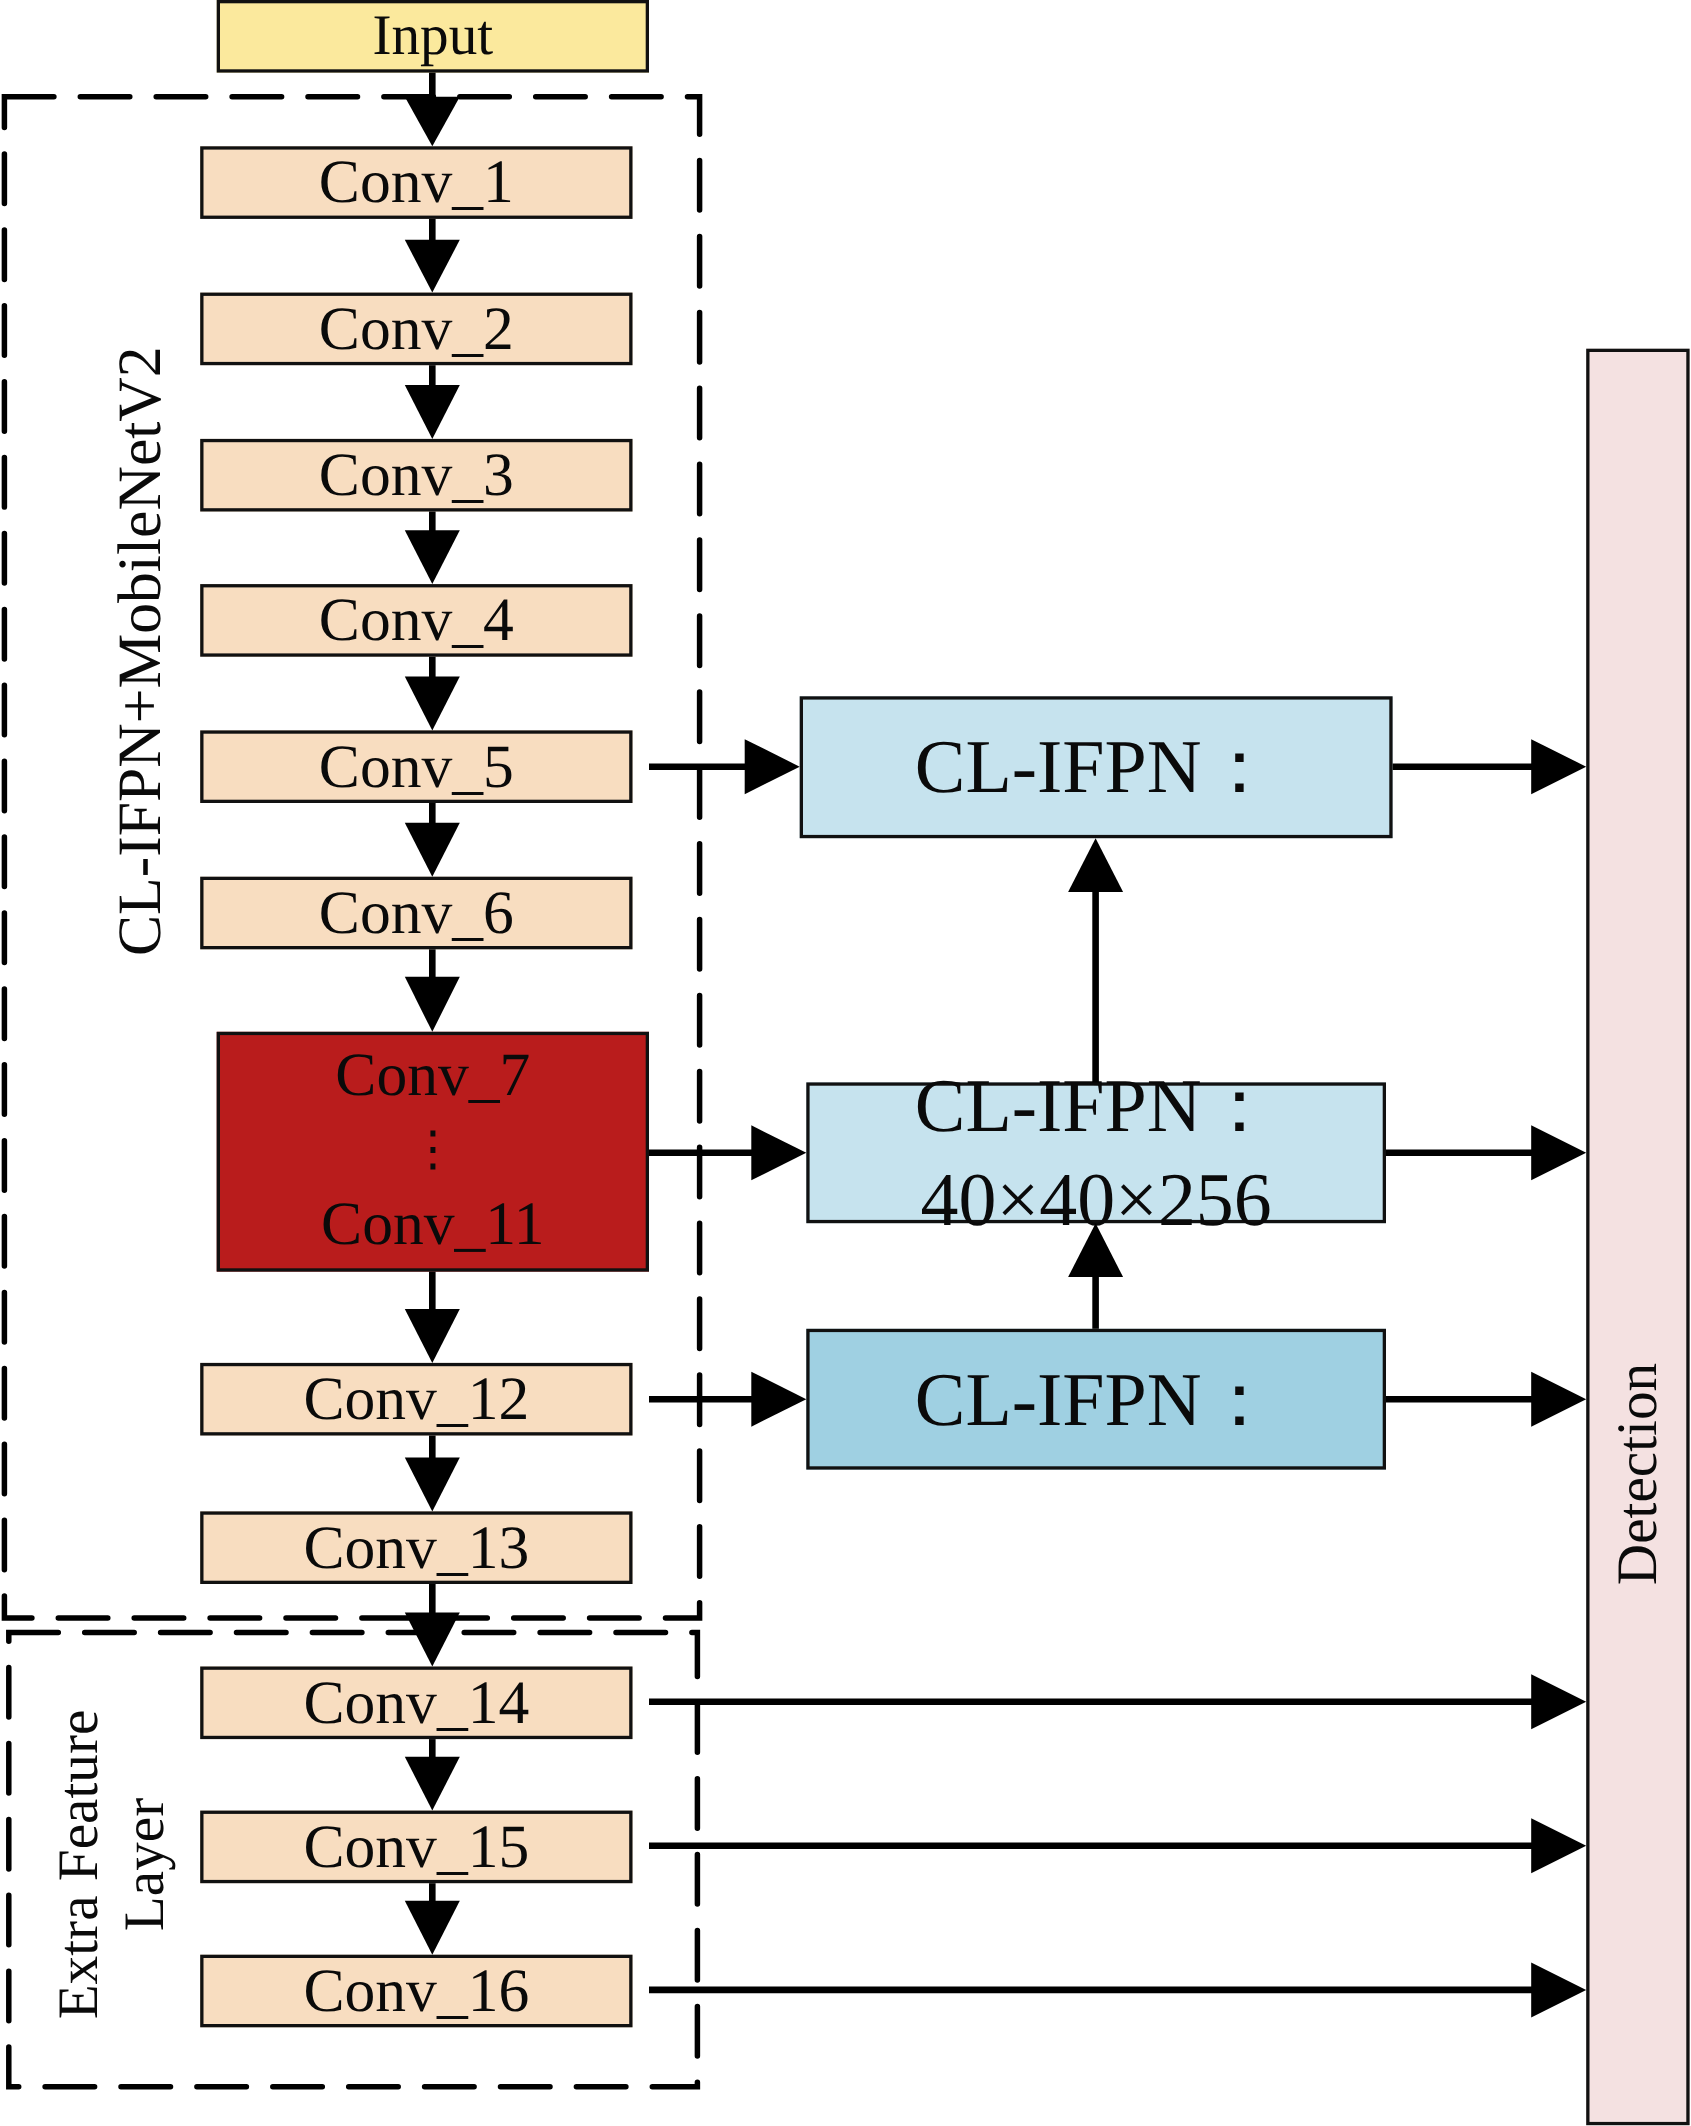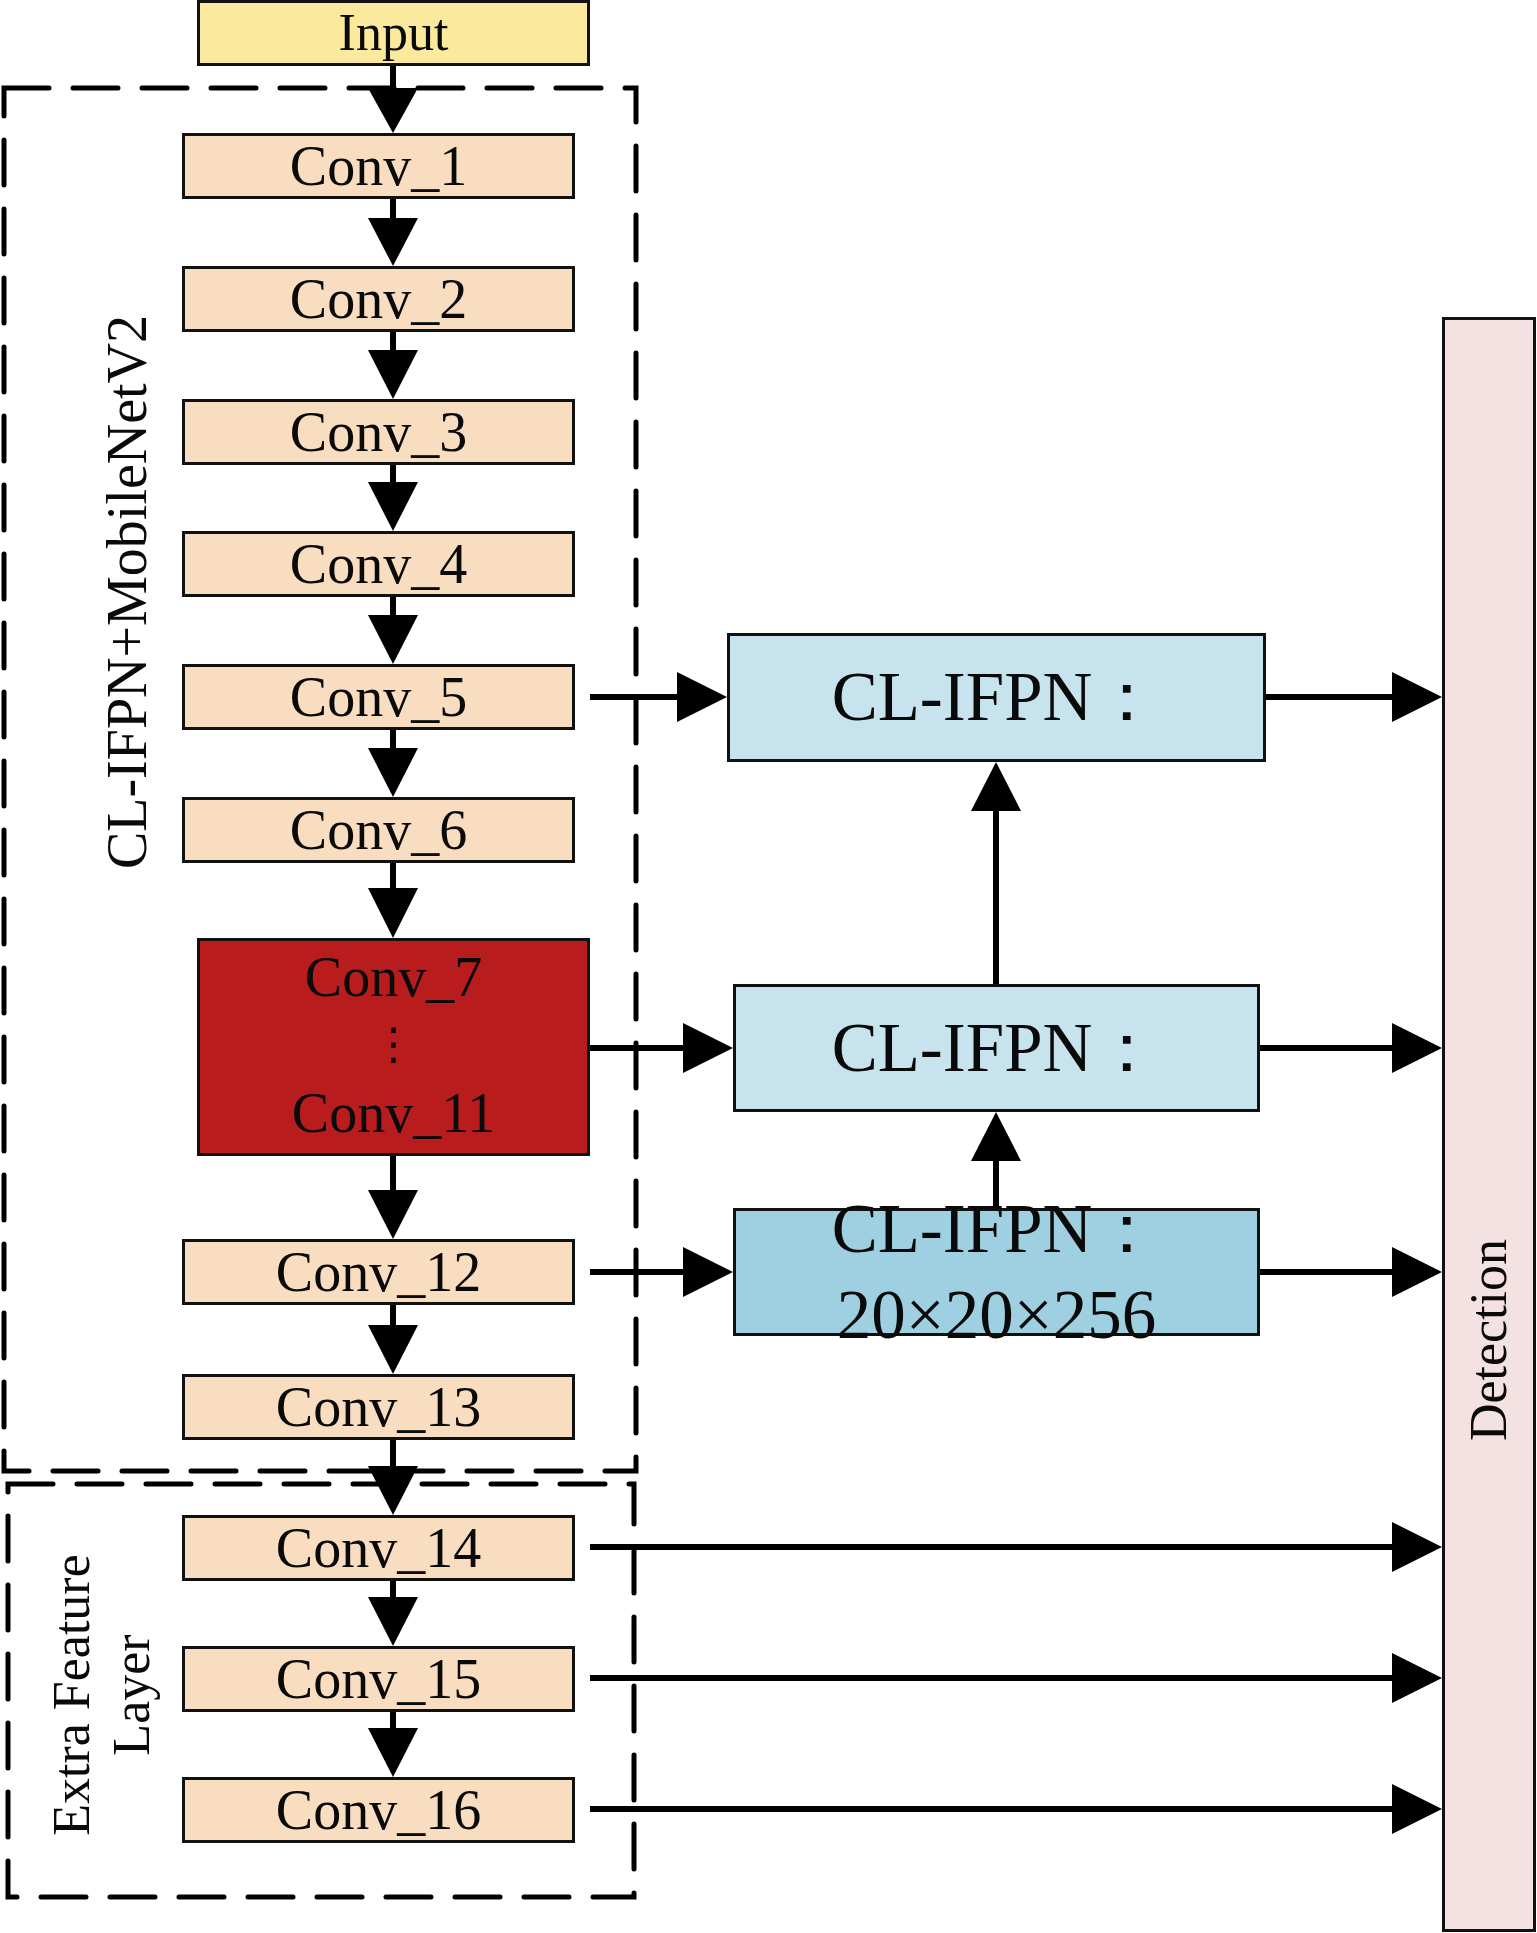--- a/index.html
+++ b/index.html
@@ -72,24 +72,24 @@
   </div>
 <div class="box conv" style="top:1777px">
   <span>Conv_16</span>
   </div>
 
 <div class="box ifpn" style="left:727px; top:633px; width:539px; height:129px;">
   <span>CL-IFPN：</span>
 </div>
 <div class="box ifpn" style="left:733px; top:984px; width:527px; height:128px;">
   <span>CL-IFPN：</span>
+  <span>40×40×256</span>
 </div>
 <div class="box ifpn dark" style="left:733px; top:1208px; width:527px; height:128px;">
   <span>CL-IFPN：</span>
-  <span>20×20×256</span>
 </div>
 
 <div class="box detect">
   <div class="vlabel" style="left:50%; top:1020px; font-size:52px; position:absolute;">Detection</div>
 </div>
 
 <svg class="overlay" width="1537" height="1933" viewBox="0 0 1537 1933">
   <defs>
     <marker id="ah" markerWidth="10" markerHeight="10" refX="10" refY="5" orient="auto" markerUnits="userSpaceOnUse" viewBox="0 0 10 10">
       <path d="M0,0 L10,5 L0,10 z" fill="#000"></path>

